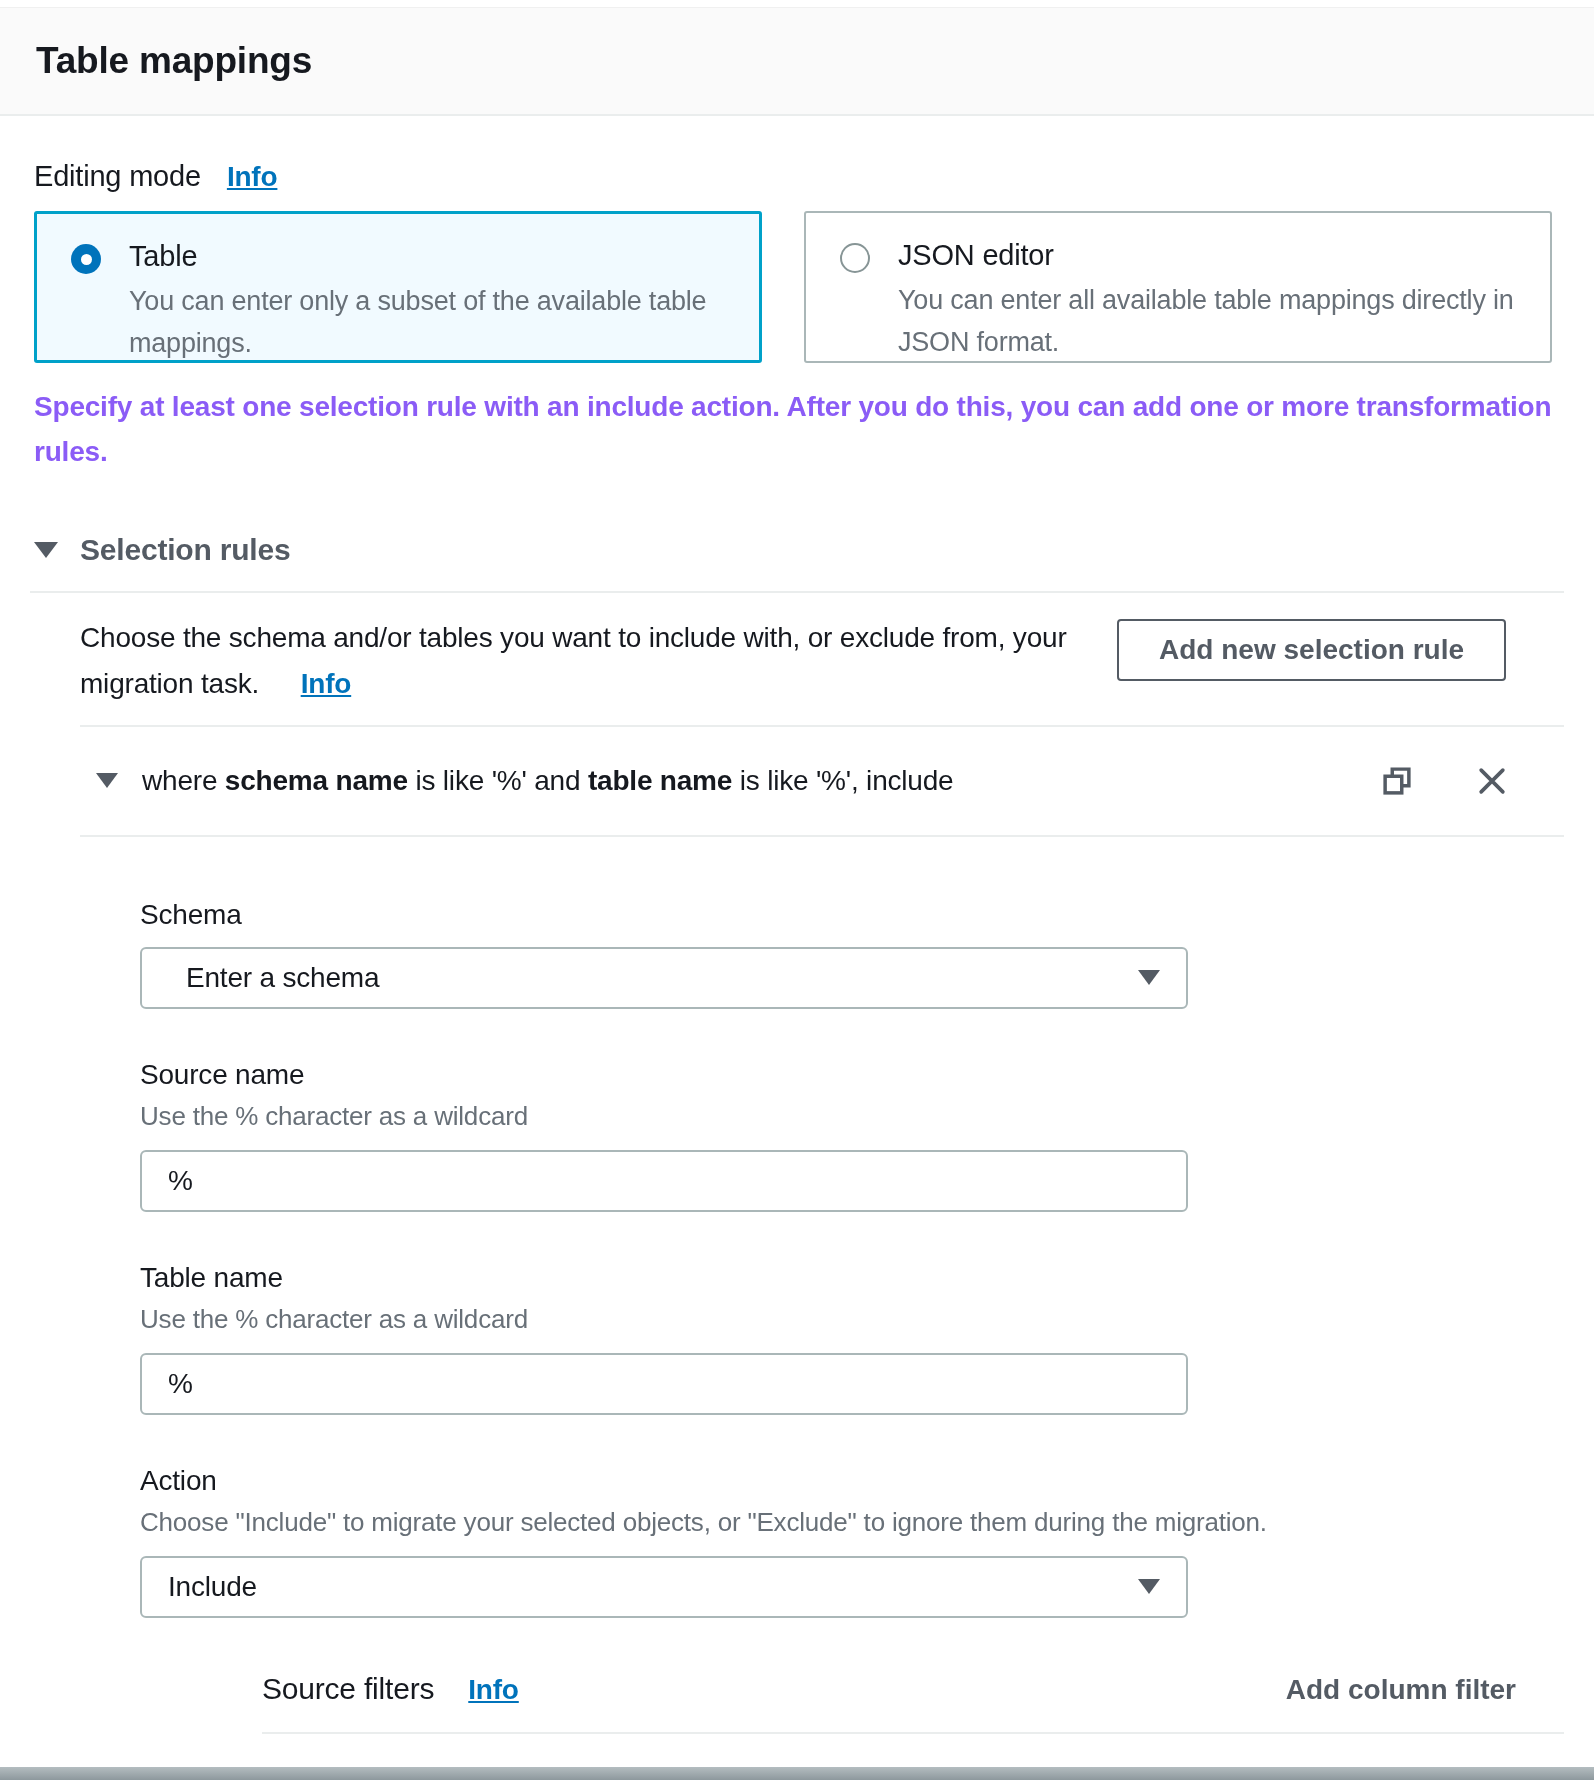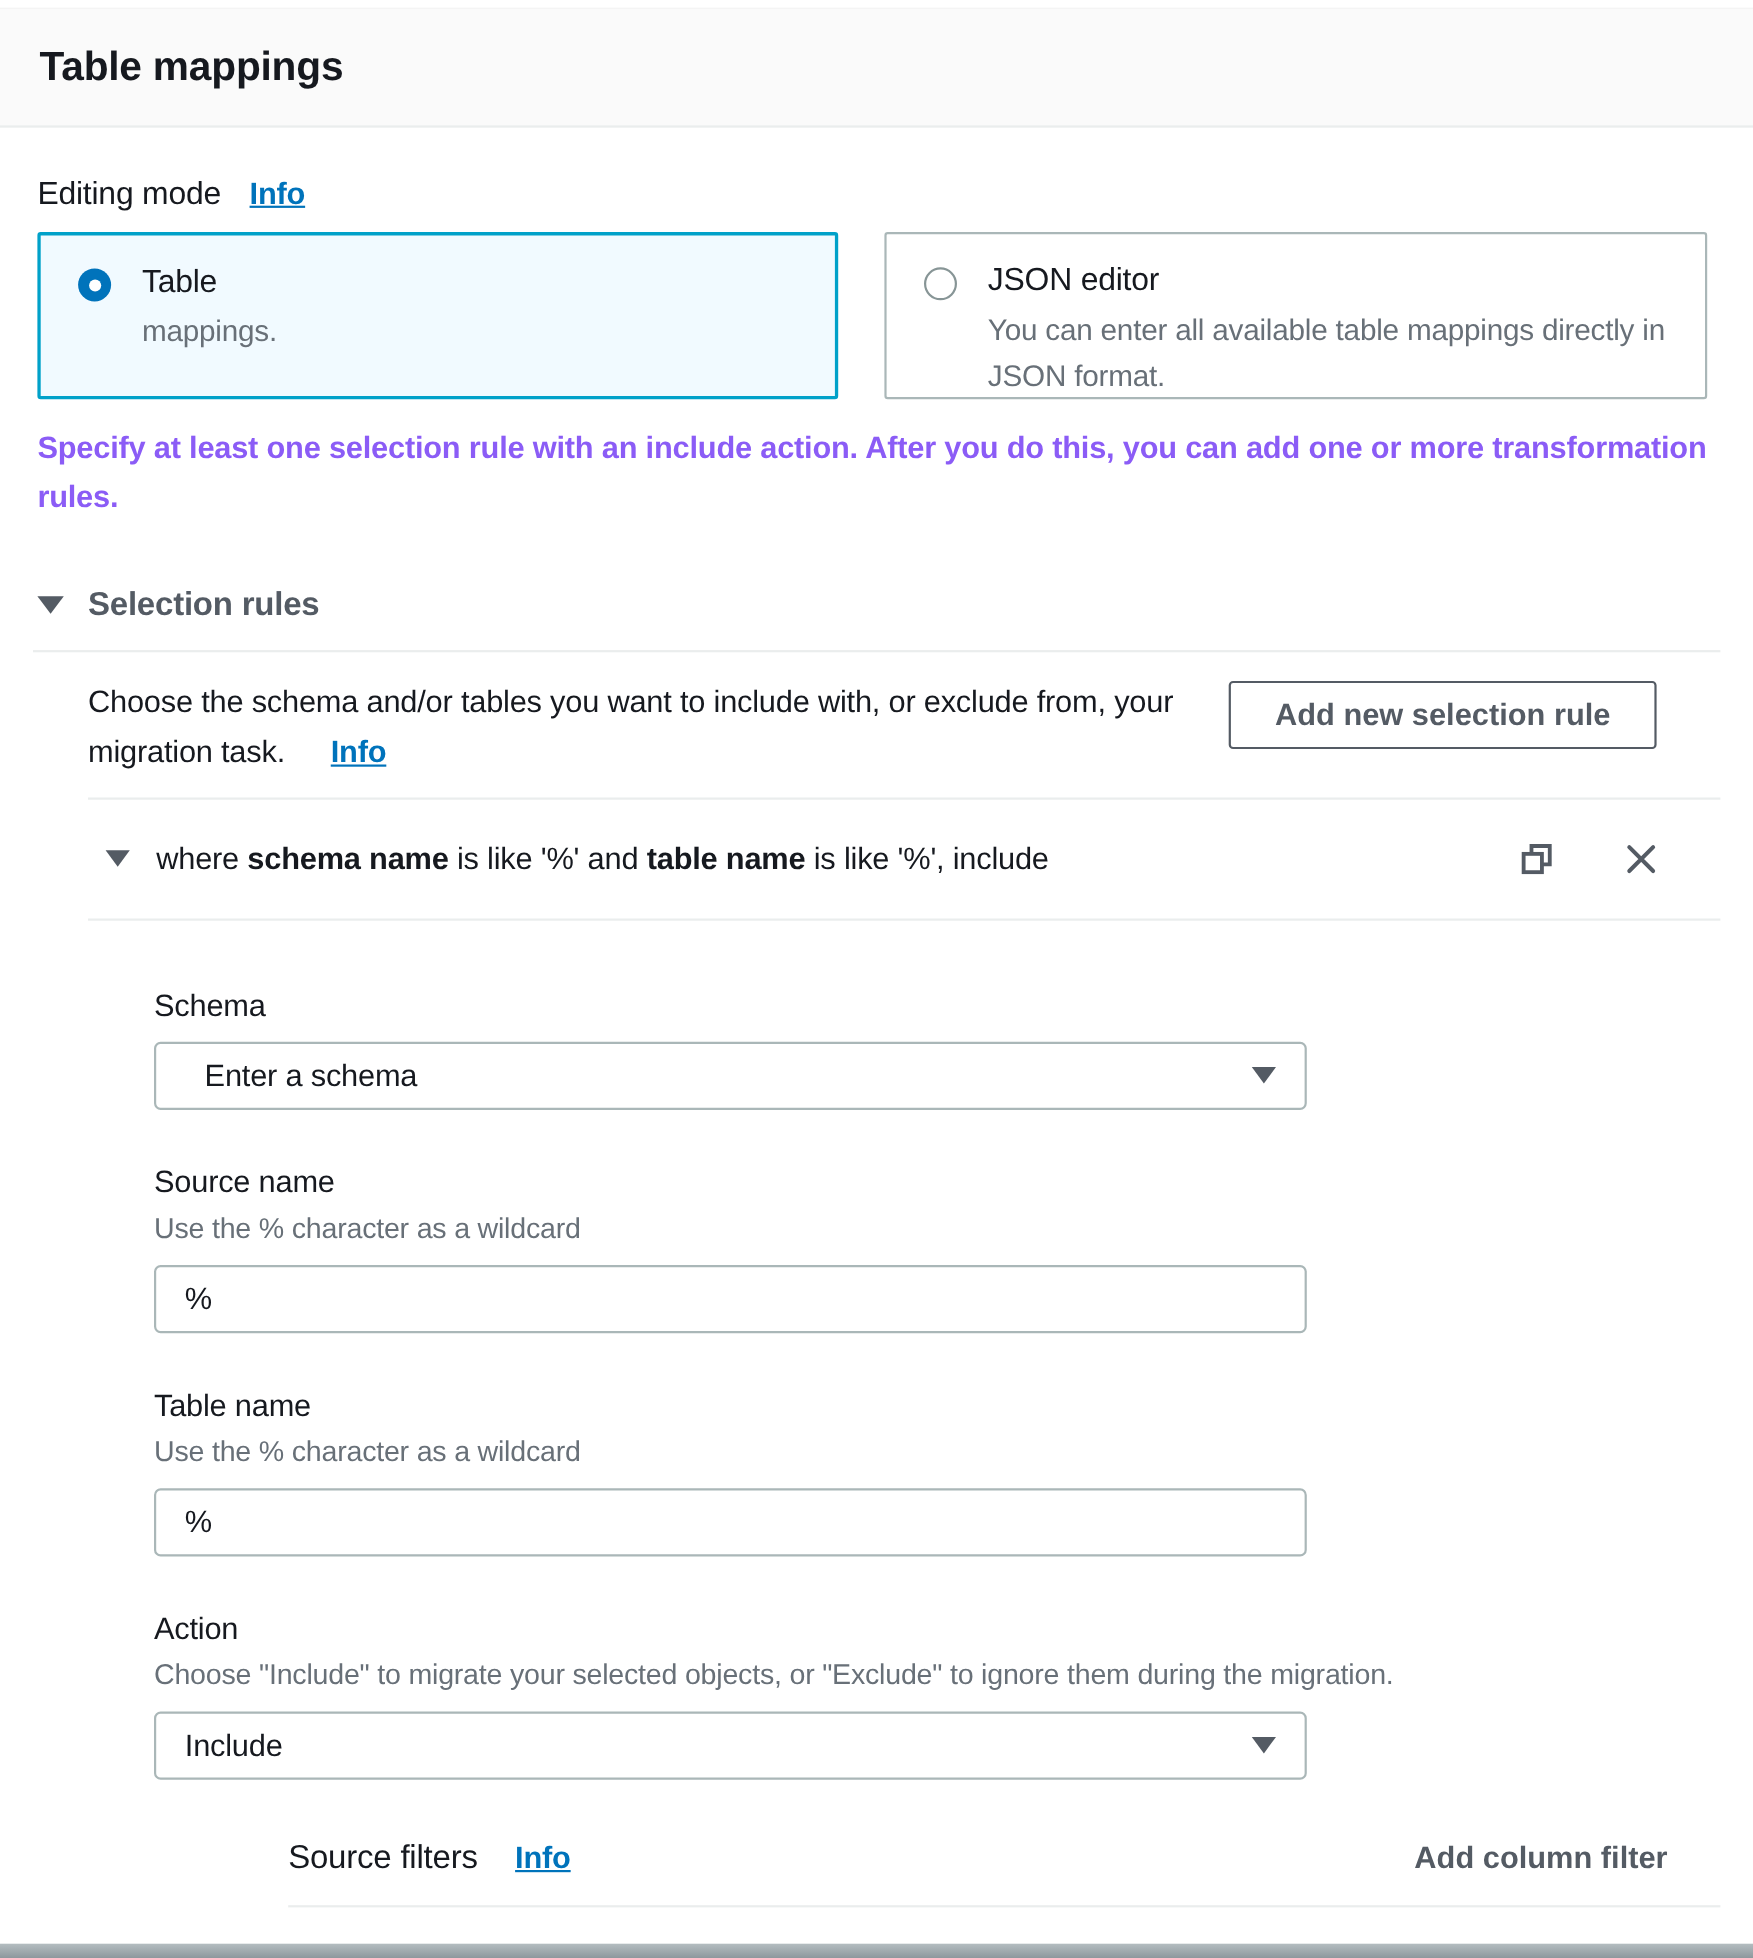--- a/index.html
+++ b/index.html
@@ -93,20 +93,21 @@
       <span class="field-title">Editing mode</span>
       <span class="info-link">Info</span>
     </div>
 
     <div class="cards">
       <div class="card selected">
         <span class="radio on"></span>
         <div>
           <div class="card-label">Table</div>
           <div class="card-desc">
+            <span>You can enter only a subset of the available table</span>
             <span>mappings.</span>
           </div>
         </div>
       </div>
       <div class="card unselected">
         <span class="radio off"></span>
         <div>
           <div class="card-label">JSON editor</div>
           <div class="card-desc">
             <span>You can enter all available table mappings directly in</span>

